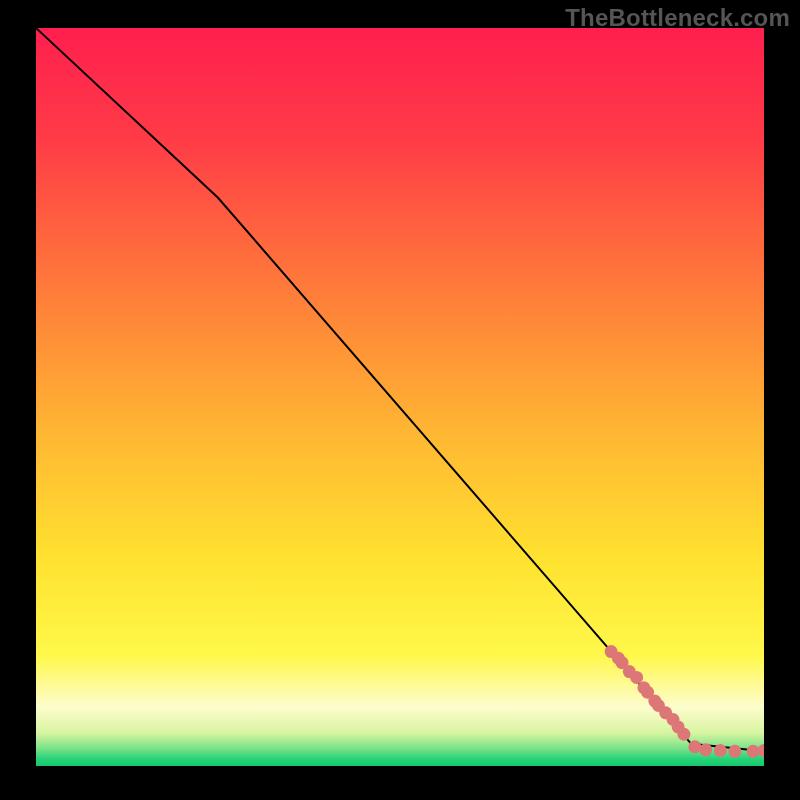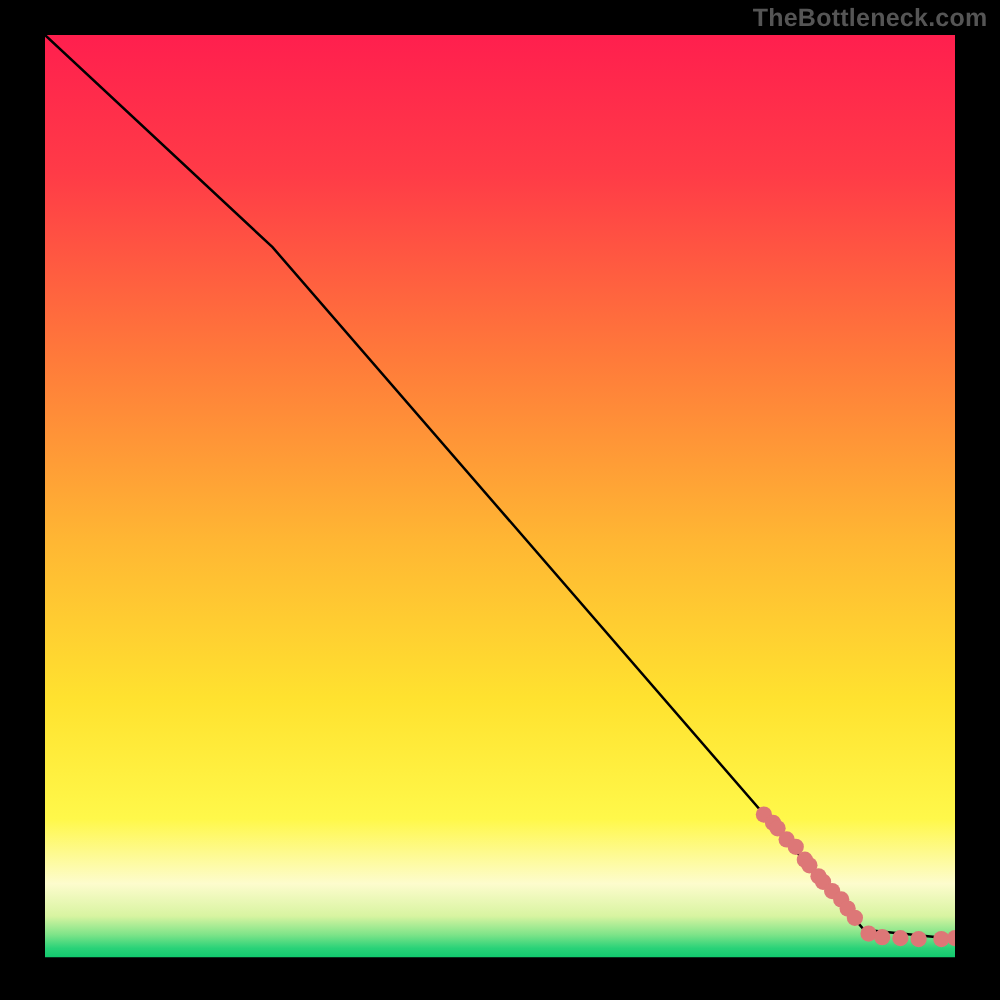--- a/index.html
+++ b/index.html
@@ -15,21 +15,21 @@
     position: relative;
     width: 800px;
     height: 800px;
     background: #000;
   }
   .watermark {
     position: absolute;
     top: 4px;
     right: 10px;
     color: #555;
-    font-size: 20px;
+    font-size: 24px;
     font-weight: 600;
     letter-spacing: 0.2px;
     z-index: 5;
   }
   .plot {
     position: absolute;
     left: 36px;
     top: 28px;
     width: 728px;
     height: 738px;

